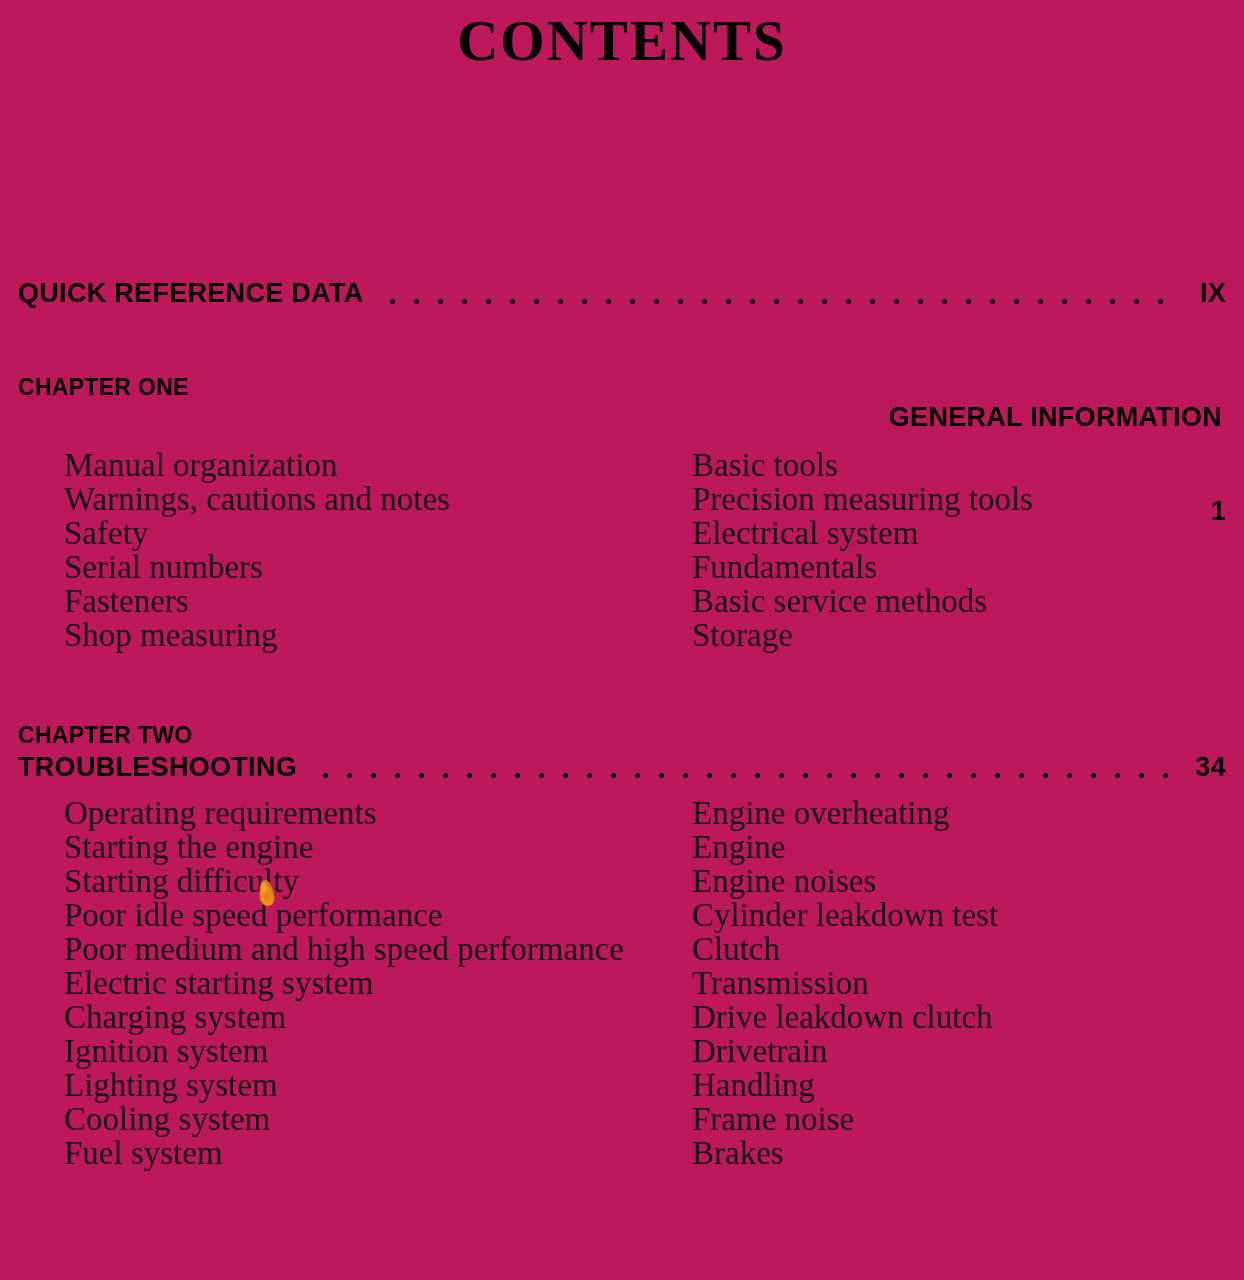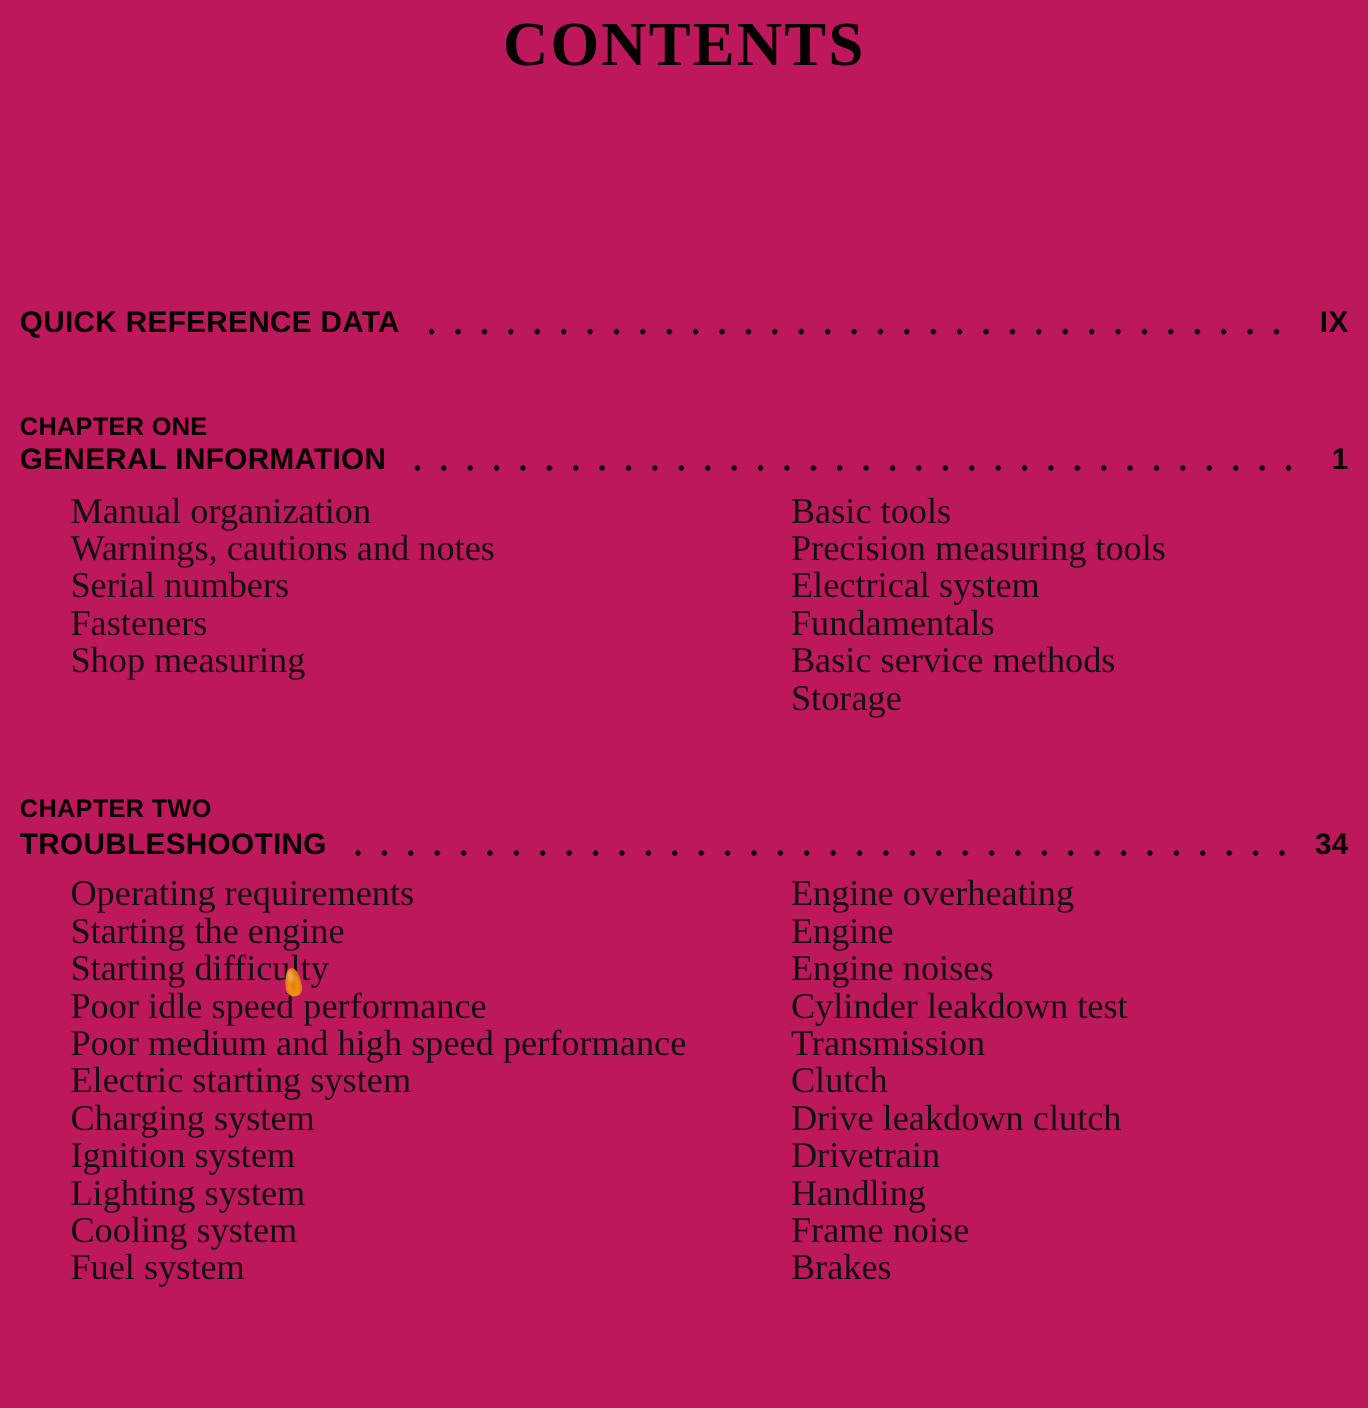--- a/index.html
+++ b/index.html
@@ -100,21 +100,21 @@
   }
   .col {
     position: absolute;
     top: 0;
     font-family: "Liberation Serif", "DejaVu Serif", serif;
     font-size: 33px;
     line-height: 34px;
     color: #111;
   }
   .col-left  { left: 64px;  width: 600px; }
-  .col-right { left: 719px; width: 520px; }
+  .col-right { left: 692px; width: 520px; }
   .col .entry {
     white-space: nowrap;
   }
 
   
   .ink-smudge {
     position: absolute;
     width: 15px;
     height: 26px;
     background: radial-gradient(ellipse at 48% 62%, #e8820c 0%, #f0961a 38%, #d8750a 70%, rgba(196,103,6,0.55) 100%);
@@ -143,30 +143,31 @@
   <div class="page-title">CONTENTS</div>
 
   <div class="lead-row" style="top:278px;">
     <span class="lead-label">QUICK REFERENCE DATA</span>
     <span class="leader"></span>
     <span class="lead-page">IX</span>
   </div>
 
   <div class="chapter-kicker" style="top:374px;">CHAPTER ONE</div>
 
-  <div class="lead-row" style="top:402px;">
+  <div class="lead-row" style="top:402px;flex-direction:column;">
     <span class="lead-label">GENERAL INFORMATION</span>
     <span class="leader"></span>
     <span class="lead-page">1</span>
   </div>
 
   <div class="entries" style="top:448px;">
     <div class="col col-left">
       <div class="entry">Manual organization</div>
       <div class="entry">Warnings, cautions and notes</div>
+      <div class="entry">Safety</div>
       <div class="entry">Serial numbers</div>
       <div class="entry">Fasteners</div>
       <div class="entry">Shop measuring</div>
     </div>
     <div class="col col-right">
       <div class="entry">Basic tools</div>
       <div class="entry">Precision measuring tools</div>
       <div class="entry">Electrical system</div>
       <div class="entry">Fundamentals</div>
       <div class="entry">Basic service methods</div>
@@ -194,22 +195,22 @@
       <div class="entry">Ignition system</div>
       <div class="entry">Lighting system</div>
       <div class="entry">Cooling system</div>
       <div class="entry">Fuel system</div>
     </div>
     <div class="col col-right">
       <div class="entry">Engine overheating</div>
       <div class="entry">Engine</div>
       <div class="entry">Engine noises</div>
       <div class="entry">Cylinder leakdown test</div>
+      <div class="entry">Clutch</div>
       <div class="entry">Transmission</div>
-      <div class="entry">Clutch</div>
       <div class="entry">Drive leakdown clutch</div>
       <div class="entry">Drivetrain</div>
       <div class="entry">Handling</div>
       <div class="entry">Frame noise</div>
       <div class="entry">Brakes</div>
     </div>
   </div>
 
   <div class="ink-smudge" style="left:259px; top:880px;"></div>
 

